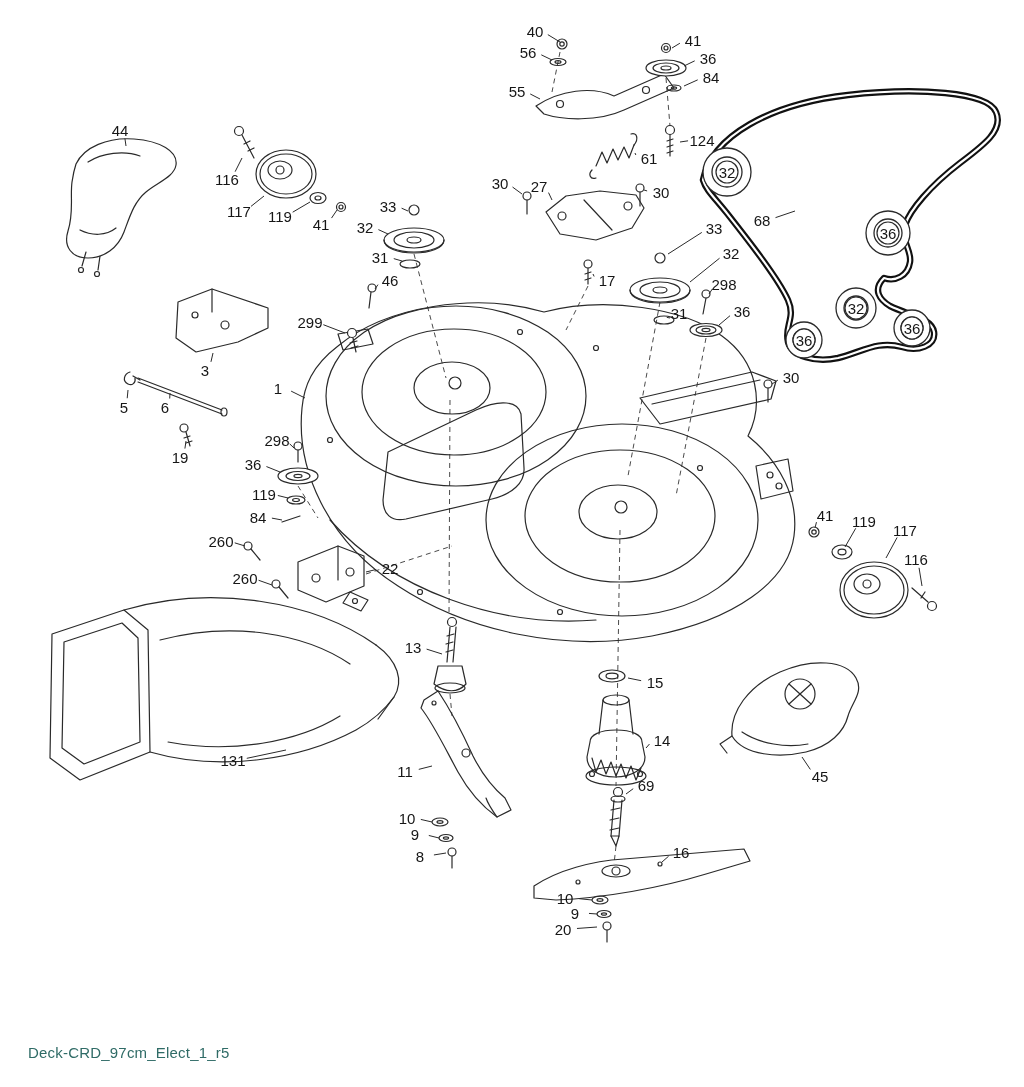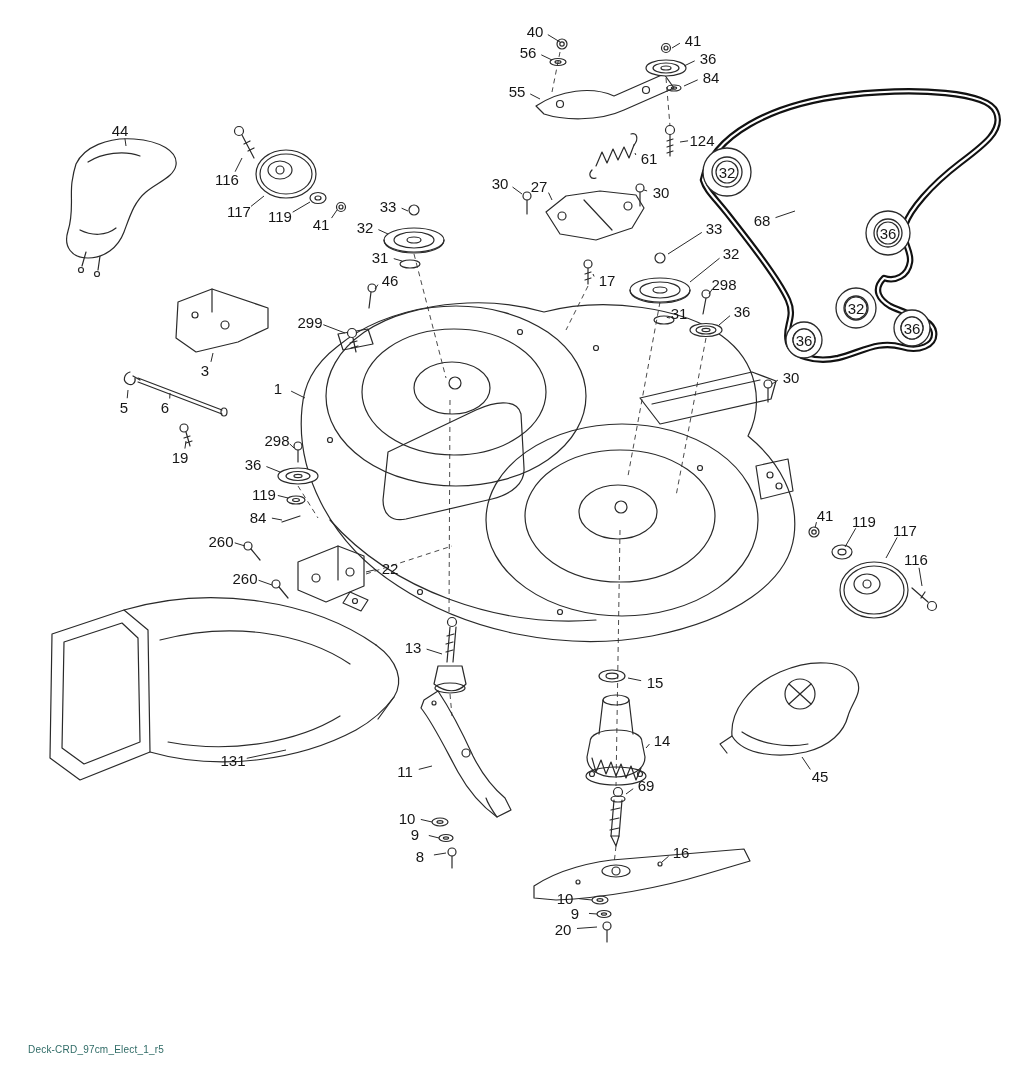--- a/index.html
+++ b/index.html
@@ -8,21 +8,21 @@
   .stage svg{position:absolute;left:0;top:0;}
   .ink{fill:none;stroke:var(--ink,#2a2a2a);stroke-width:1.2;stroke-linecap:round;stroke-linejoin:round;}
   .fillw{fill:#fff;stroke:var(--ink,#2a2a2a);stroke-width:1.2;}
   .dash line{stroke:#4a4a4a;stroke-width:1;stroke-dasharray:5 4;}
   .belt{fill:none;stroke:var(--belt,#111);stroke-width:6.5;stroke-linejoin:round;}
   .belt-inner{fill:none;stroke:#fff;stroke-width:2.2;stroke-linejoin:round;}
   .pulley{fill:#fff;stroke:var(--ink,#2a2a2a);stroke-width:1.3;}
   .part-label{font:15px "Liberation Sans",sans-serif;fill:#161616;text-anchor:middle;dominant-baseline:central;}
   .leader{stroke:var(--ink,#2a2a2a);stroke-width:1;}
   .label-circle{fill:#fff;stroke:var(--ink,#2a2a2a);stroke-width:1.2;}
-  .footer{position:absolute;left:28px;top:1044px;font-size:10px;color:var(--footer,#2f6b66);letter-spacing:.2px;}
+  .footer{position:absolute;left:28px;top:1044px;font-size:15px;color:var(--footer,#2f6b66);letter-spacing:.2px;}
 </style>
 </head>
 <body>
 
 <div class="stage">
   <svg width="1024" height="1087" viewBox="0 0 1024 1087" xmlns="http://www.w3.org/2000/svg">
 
     <rect x="0" y="0" width="1024" height="1087" fill="#ffffff"></rect>
 
     <g>

